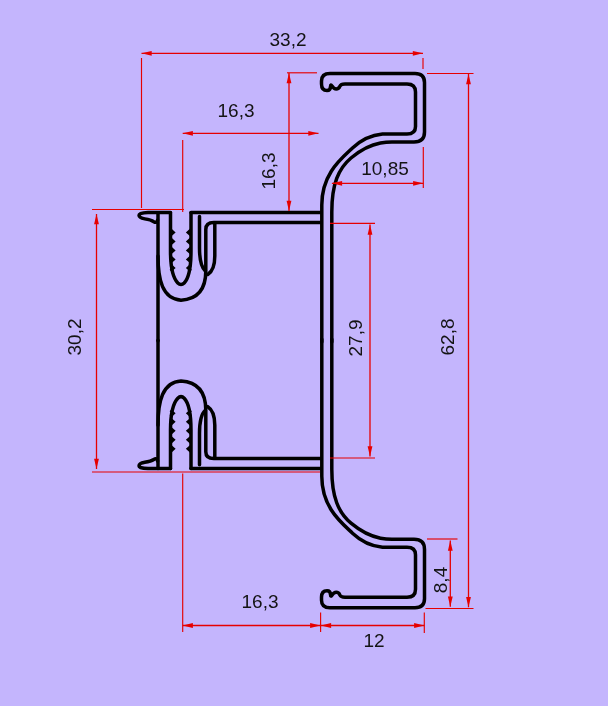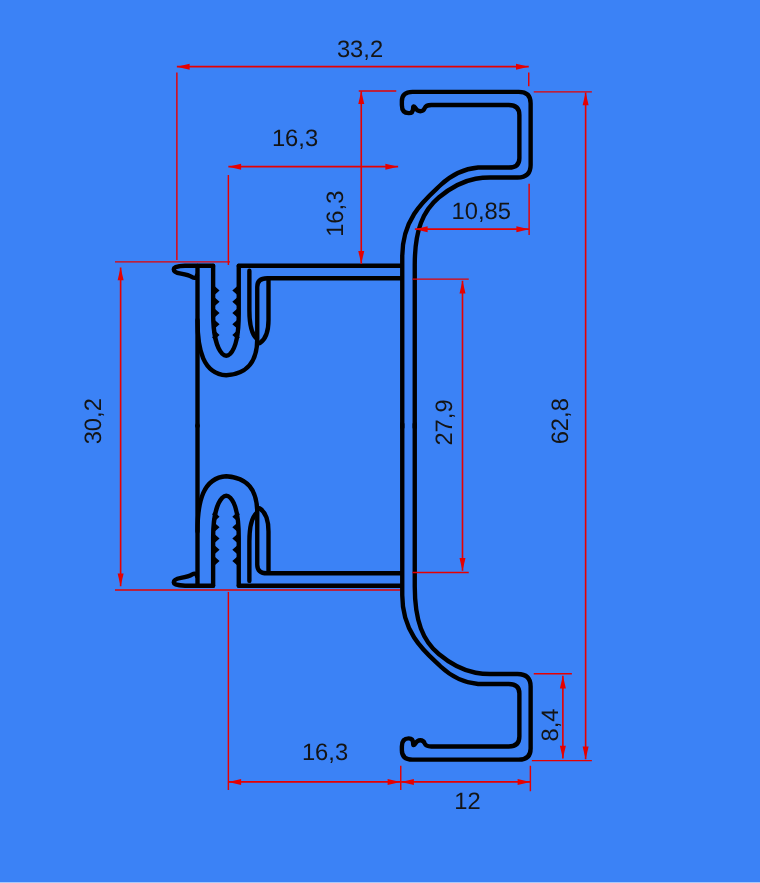--- a/index.html
+++ b/index.html
@@ -1,19 +1,19 @@
 <!DOCTYPE html>
 <html><head>
 <meta charset="utf-8">
 <style>
   html,body{margin:0;padding:0;background:#ffffff;}
   .canvas{
     position:relative;
     width:608px;height:706px;
-    background:#3b82f6;
+    background:#c4b5fd;
     font-family:"Liberation Sans", sans-serif;
     overflow:hidden;
   }
   svg{position:absolute;left:0;top:0;display:block;}
   .profile{stroke:#000000;stroke-width:3.5;fill:none;stroke-linejoin:round;stroke-linecap:round;}
   .serr{stroke:#000000;stroke-width:2.6;fill:none;stroke-linejoin:miter;stroke-linecap:butt;}
   .dimline{stroke:#e60000;stroke-width:1.3;fill:none;}
   .extline{stroke:#e60000;stroke-width:1.15;fill:none;}
   .dimtext{fill:#141414;font-size:19px;font-family:"Liberation Sans", sans-serif;}
 </style>

